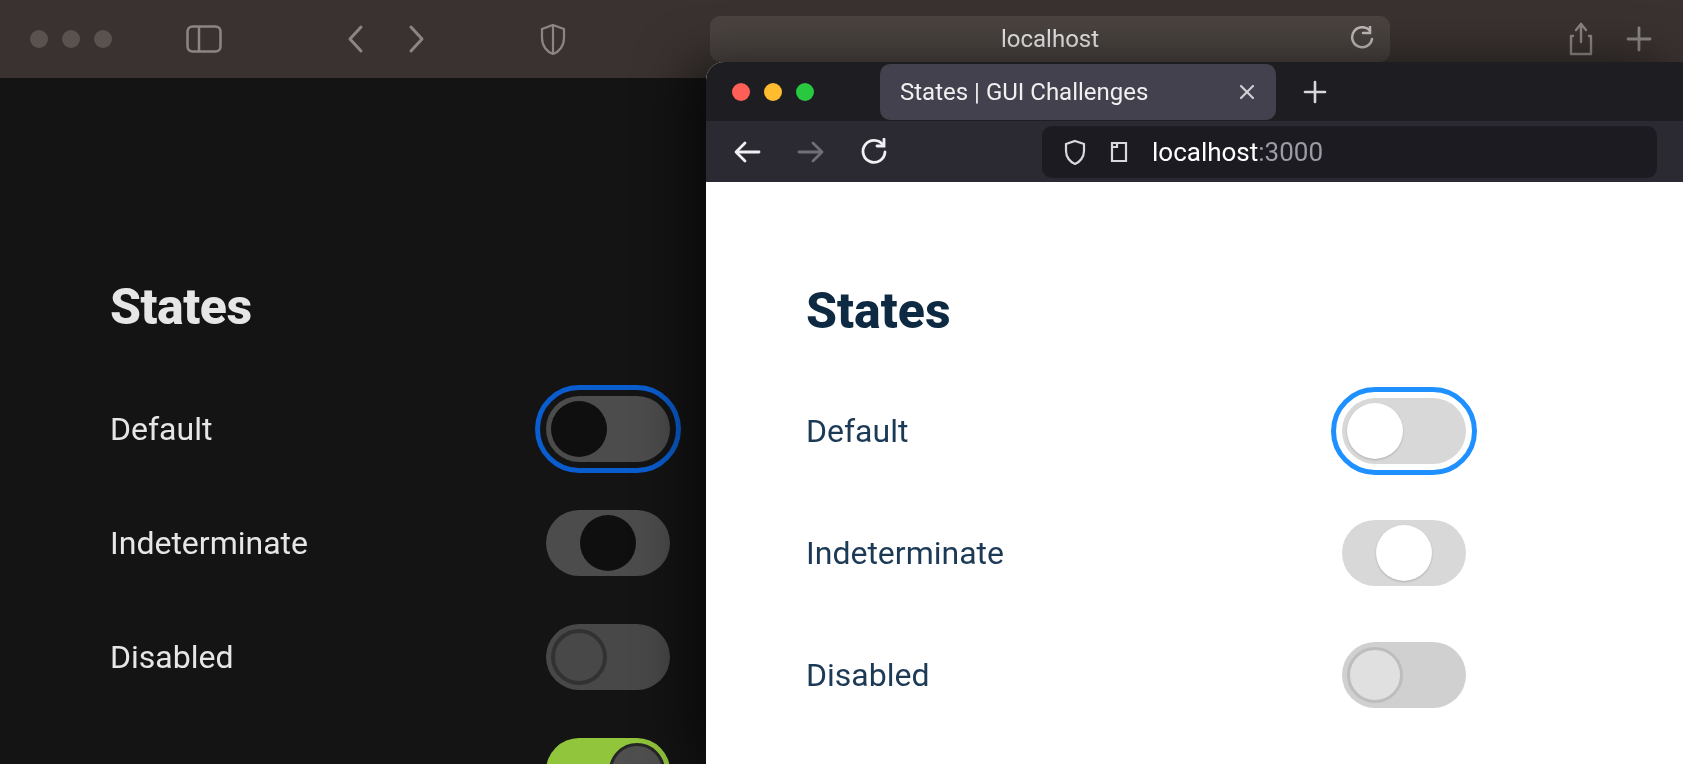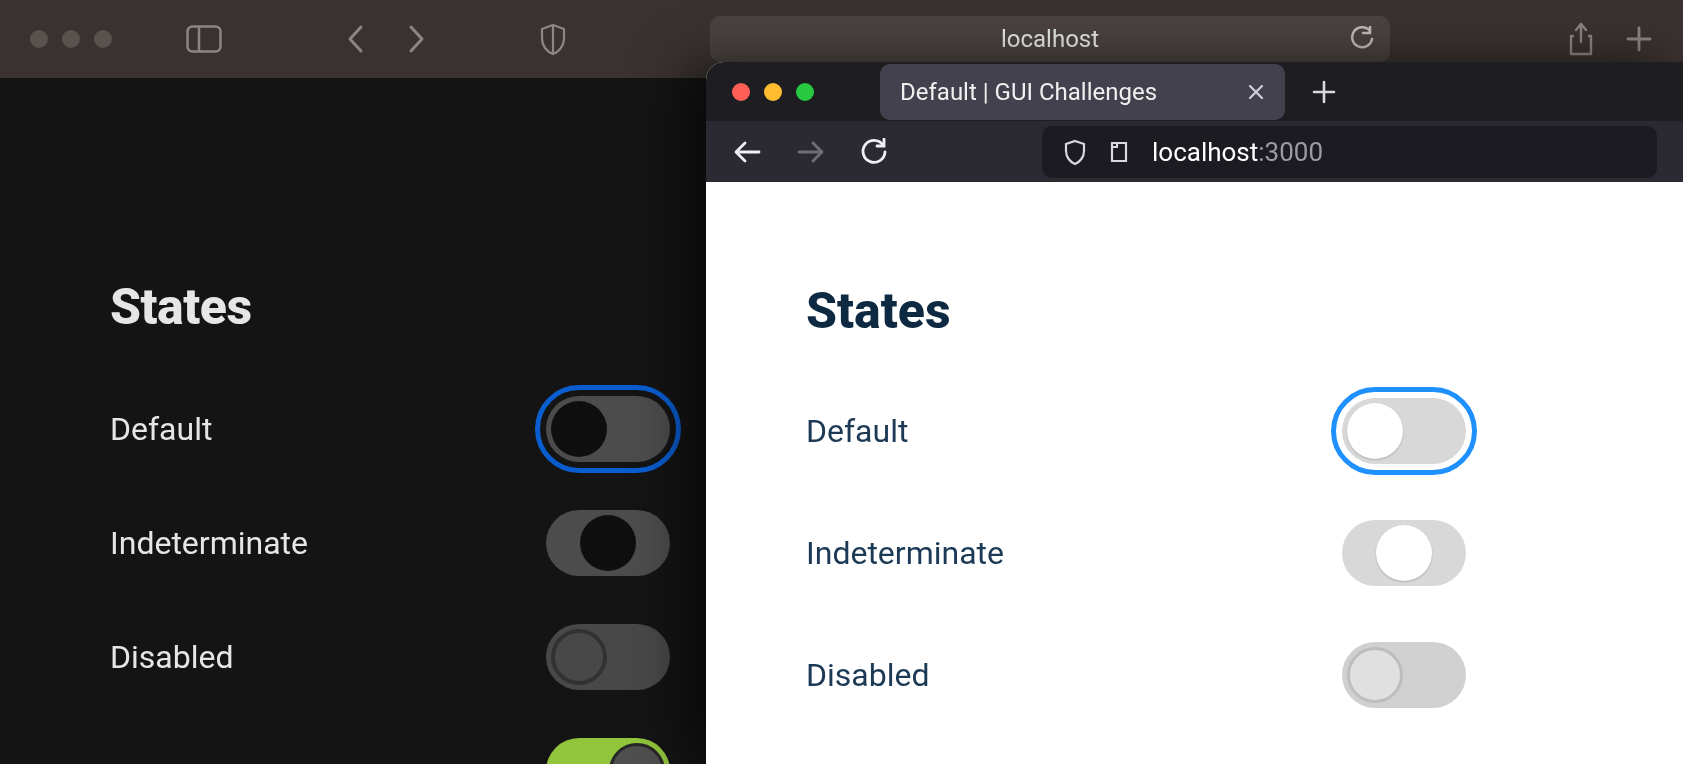--- a/index.html
+++ b/index.html
@@ -385,21 +385,21 @@
 <div class="firefox-window">
 
   <div class="ff-tabbar">
     <div class="traffic-lights">
       <div class="traffic-light traffic-red"></div>
       <div class="traffic-light traffic-yellow"></div>
       <div class="traffic-light traffic-green"></div>
     </div>
 
     <div class="ff-tab">
-      <span>Default | GUI Challenges</span>
+      <span>States | GUI Challenges</span>
       <span class="close-x">
         <svg width="18" height="18" viewBox="0 0 18 18" stroke="currentColor" stroke-width="2.2" stroke-linecap="round">
           <line x1="3" y1="3" x2="15" y2="15"></line>
           <line x1="15" y1="3" x2="3" y2="15"></line>
         </svg>
       </span>
     </div>
 
     <div class="ff-newtab">
       <svg width="26" height="26" viewBox="0 0 26 26" stroke="currentColor" stroke-width="2.6" stroke-linecap="round">

